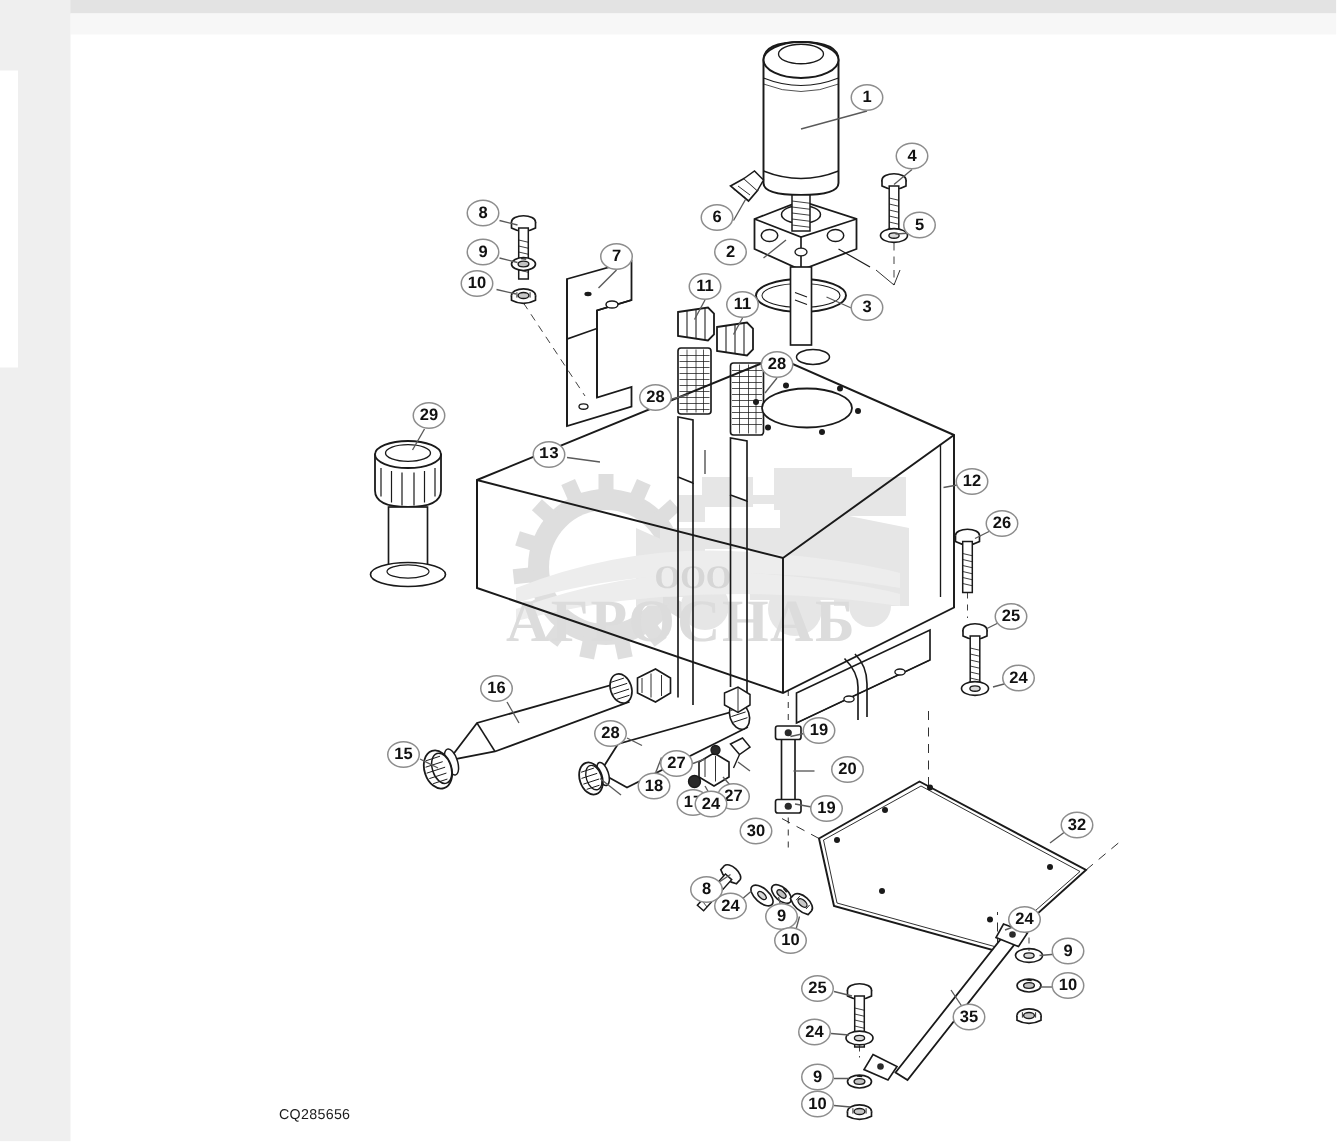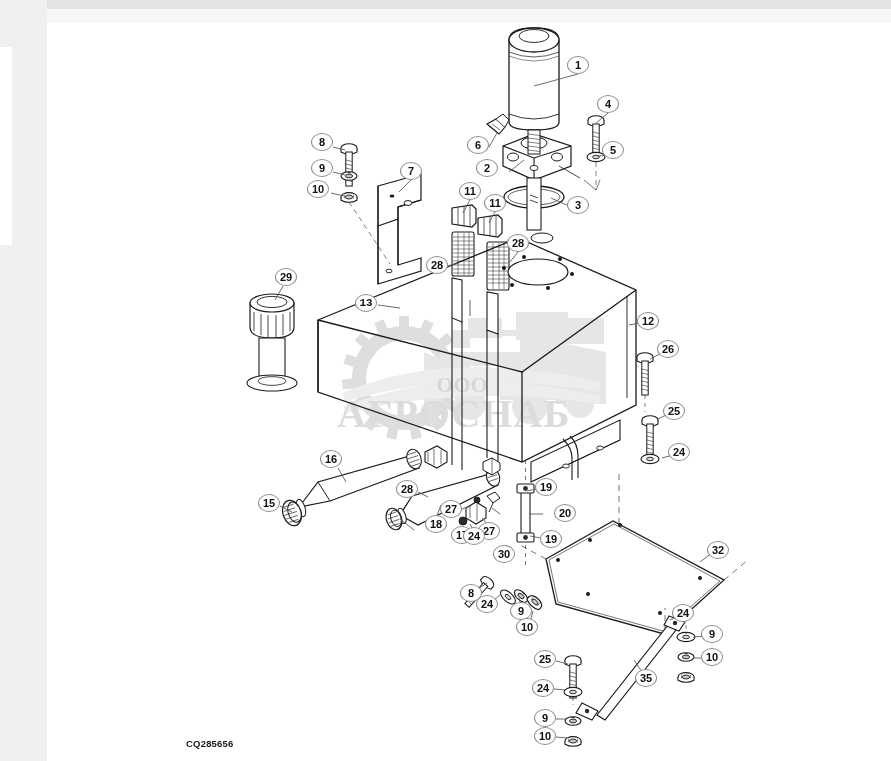--- a/index.html
+++ b/index.html
@@ -44,21 +44,21 @@
   #canvas {
     position: absolute;
     left: 0; top: 0;
     width: 891px; height: 761px;
   }
   .partno {
     position: absolute;
     left: 186px;
     top: 738px;
     font-size: 9.5px;
-    font-weight: bold;
+    font-weight: normal;
     color: #1a1a1a;
     letter-spacing: 0.2px;
     font-family: "Liberation Sans", sans-serif;
     text-align: center;
   }
   
   .callout {
     position: absolute;
     width: 22px;
     height: 18px;

